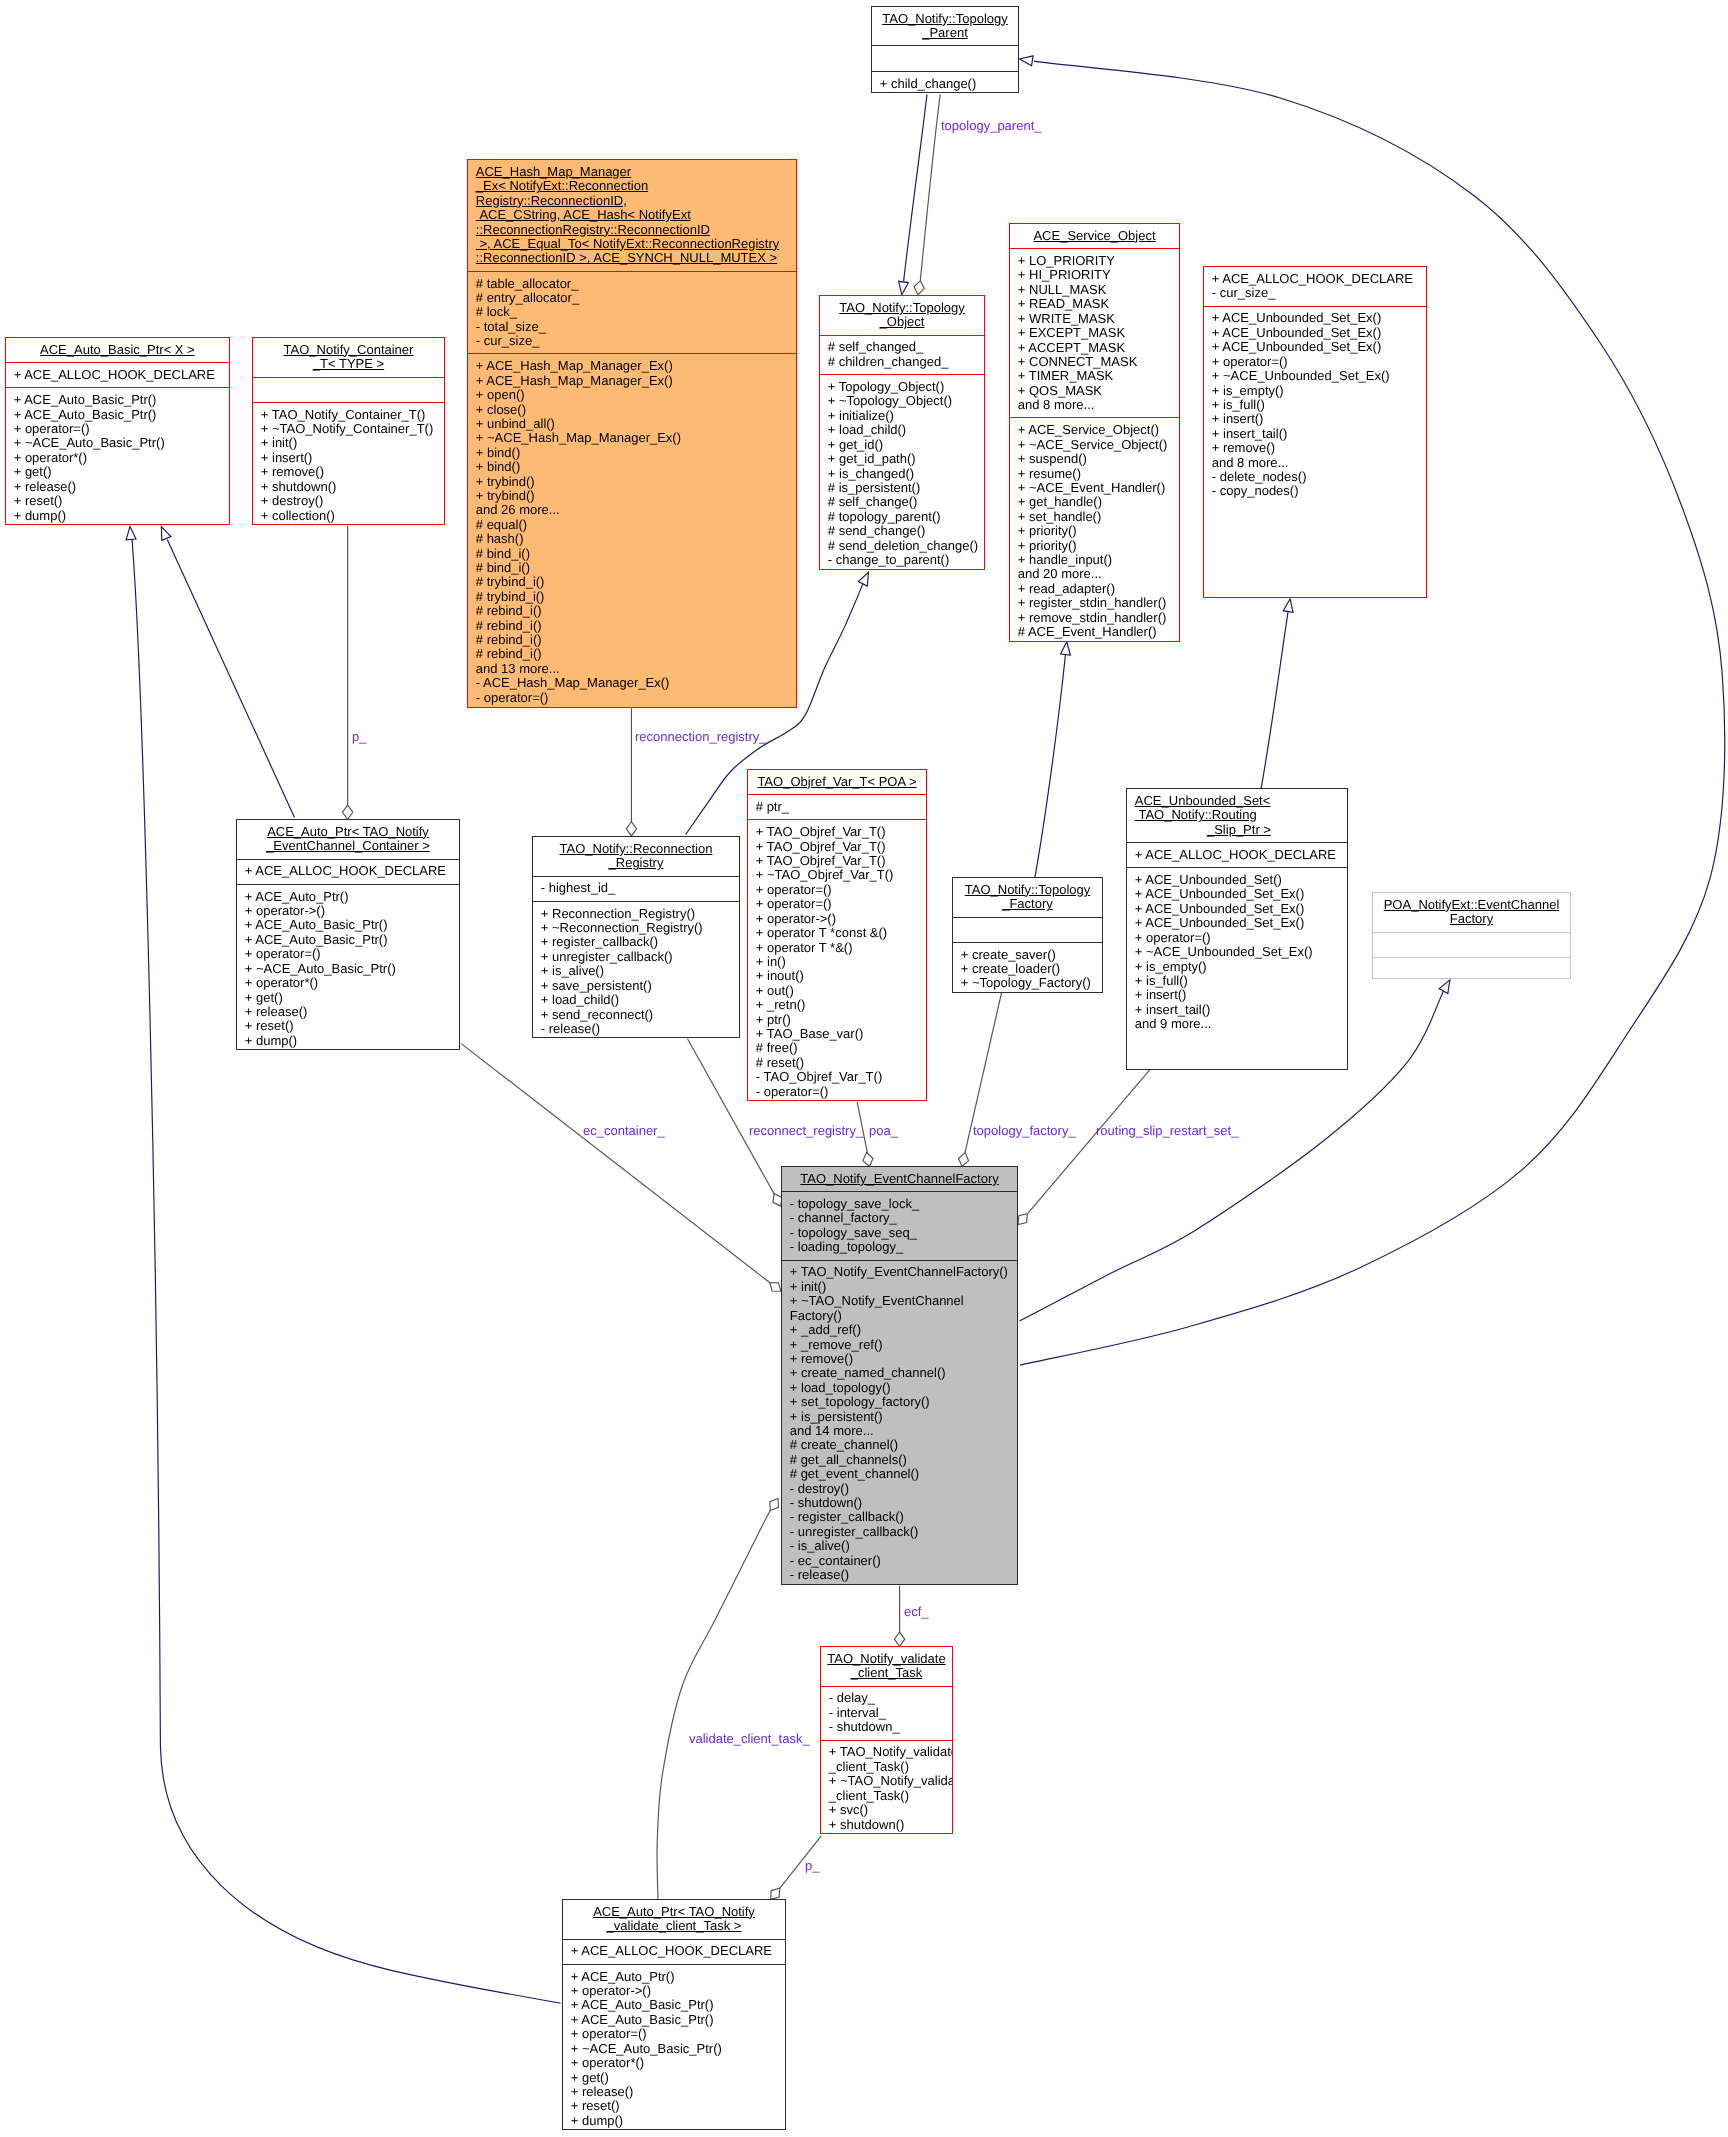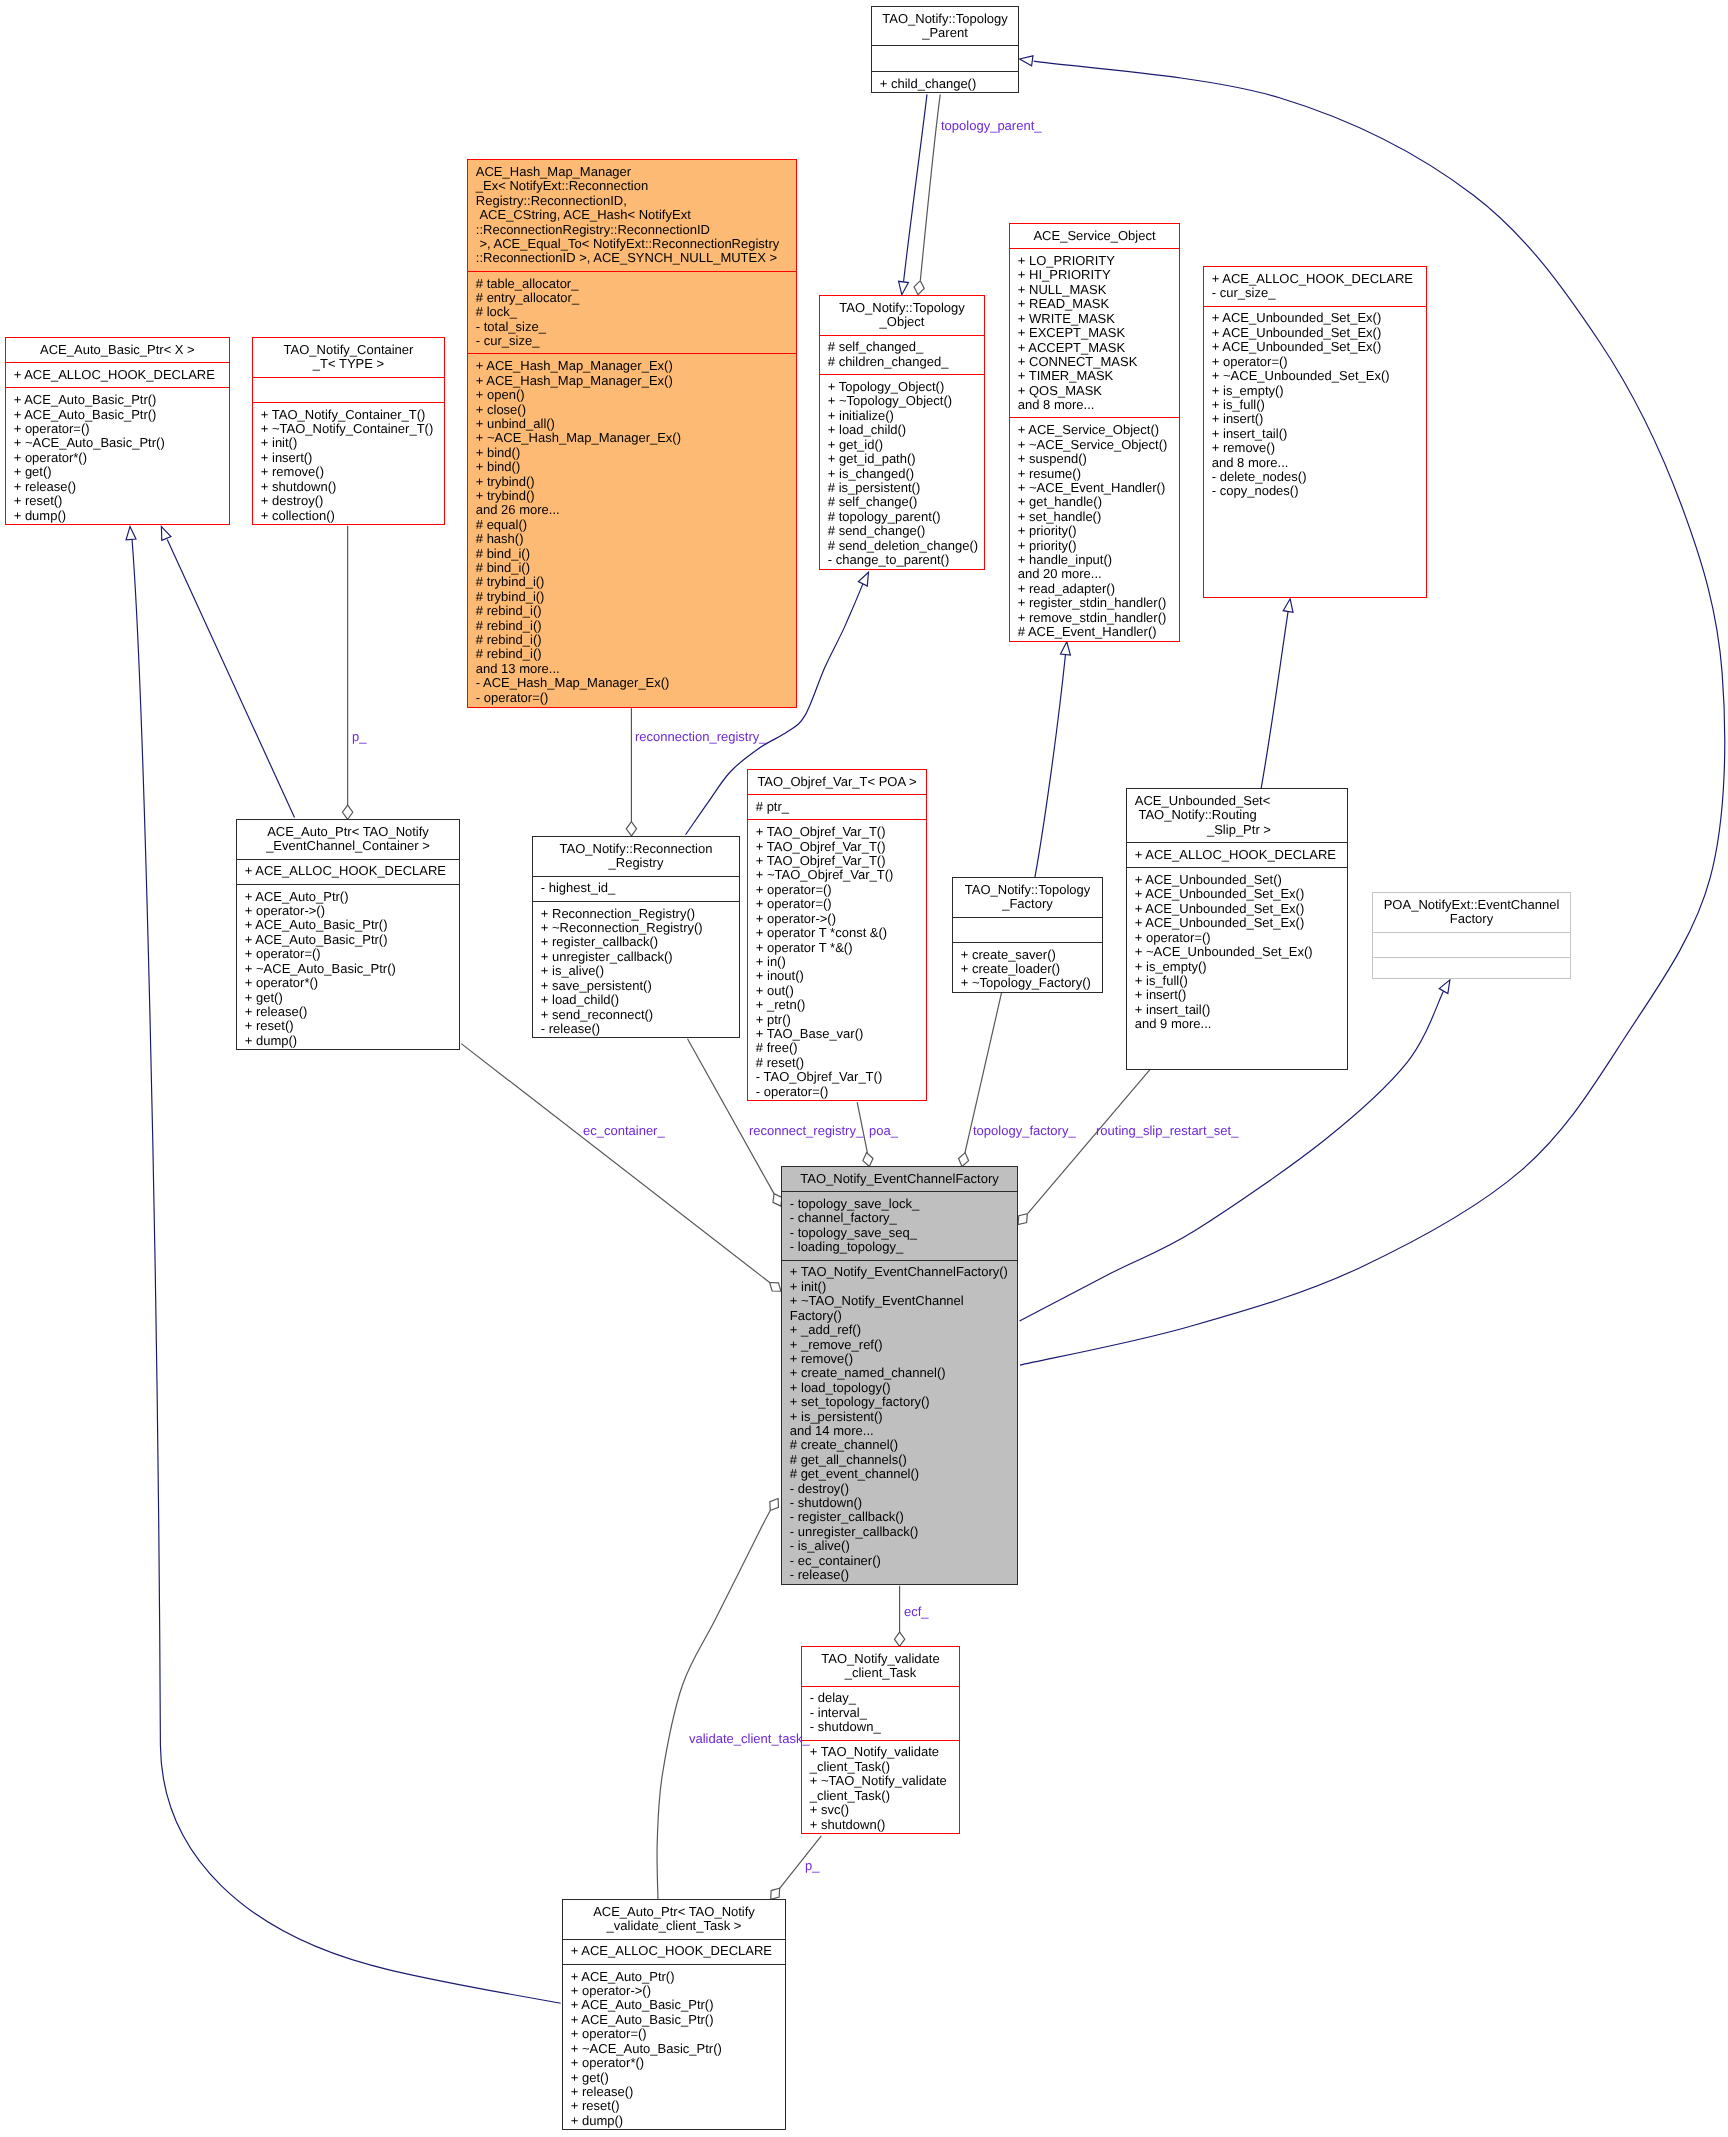--- a/index.html
+++ b/index.html
@@ -10,21 +10,21 @@
   svg#graph{position:absolute;left:0;top:0;width:1728px;height:2138px;}
   .umlbox{position:absolute;box-sizing:border-box;background:#ffffff;}
   .umlbox.red{border:1px solid #ff0000;}
   .umlbox.dark{border:1px solid #2b2b2b;}
   .umlbox.light{border:1px solid #c4c4c4;}
   .sec{box-sizing:border-box;overflow:hidden;}
   .umlbox.red .sec+.sec{border-top:1px solid #ff0000;}
   .umlbox.dark .sec+.sec{border-top:1px solid #2b2b2b;}
   .umlbox.light .sec+.sec{border-top:1px solid #c4c4c4;}
   .ln{font-size:13px;line-height:14.4px;color:#000;white-space:pre;padding:0 0 0 7.8px;}
-  .sec.title .ln{text-align:center;padding:0 3.9px;}
+  .sec.title .ln{text-align:center;padding:0 3.9px;text-decoration:underline;}
   .sec.title.lft .ln{text-align:left;padding-left:7.8px;}
   .sec.title.lft .ln.ctr{text-align:center;}
   .sec .pad{height:4.9px;}
   .edgelabel{position:absolute;font-size:13px;line-height:14.4px;color:#6d28d9;white-space:pre;}
 </style>
 </head>
 <body>
 
 <div id="diagram">
 <svg id="graph" viewBox="0 0 1772 2192">
@@ -473,21 +473,21 @@
 <div class="ln">- destroy()</div>
 <div class="ln">- shutdown()</div>
 <div class="ln">- register_callback()</div>
 <div class="ln">- unregister_callback()</div>
 <div class="ln">- is_alive()</div>
 <div class="ln">- ec_container()</div>
 <div class="ln">- release()</div>
 <div class="pad"></div>
 </div>
 </div>
-<div class="umlbox red" title="TAO_Notify_validate_client_Task" style="left:801px;top:1646px;width:159px;height:188px;background:#ffffff">
+<div class="umlbox red" title="TAO_Notify_validate_client_Task" style="left:820px;top:1646px;width:133px;height:188px;background:#ffffff">
 <div class="sec title">
 <div class="pad"></div>
 <div class="ln">TAO_Notify_validate</div>
 <div class="ln">_client_Task</div>
 <div class="pad"></div>
 </div>
 <div class="sec attrs lft">
 <div class="pad"></div>
 <div class="ln">- delay_</div>
 <div class="ln">- interval_</div>

